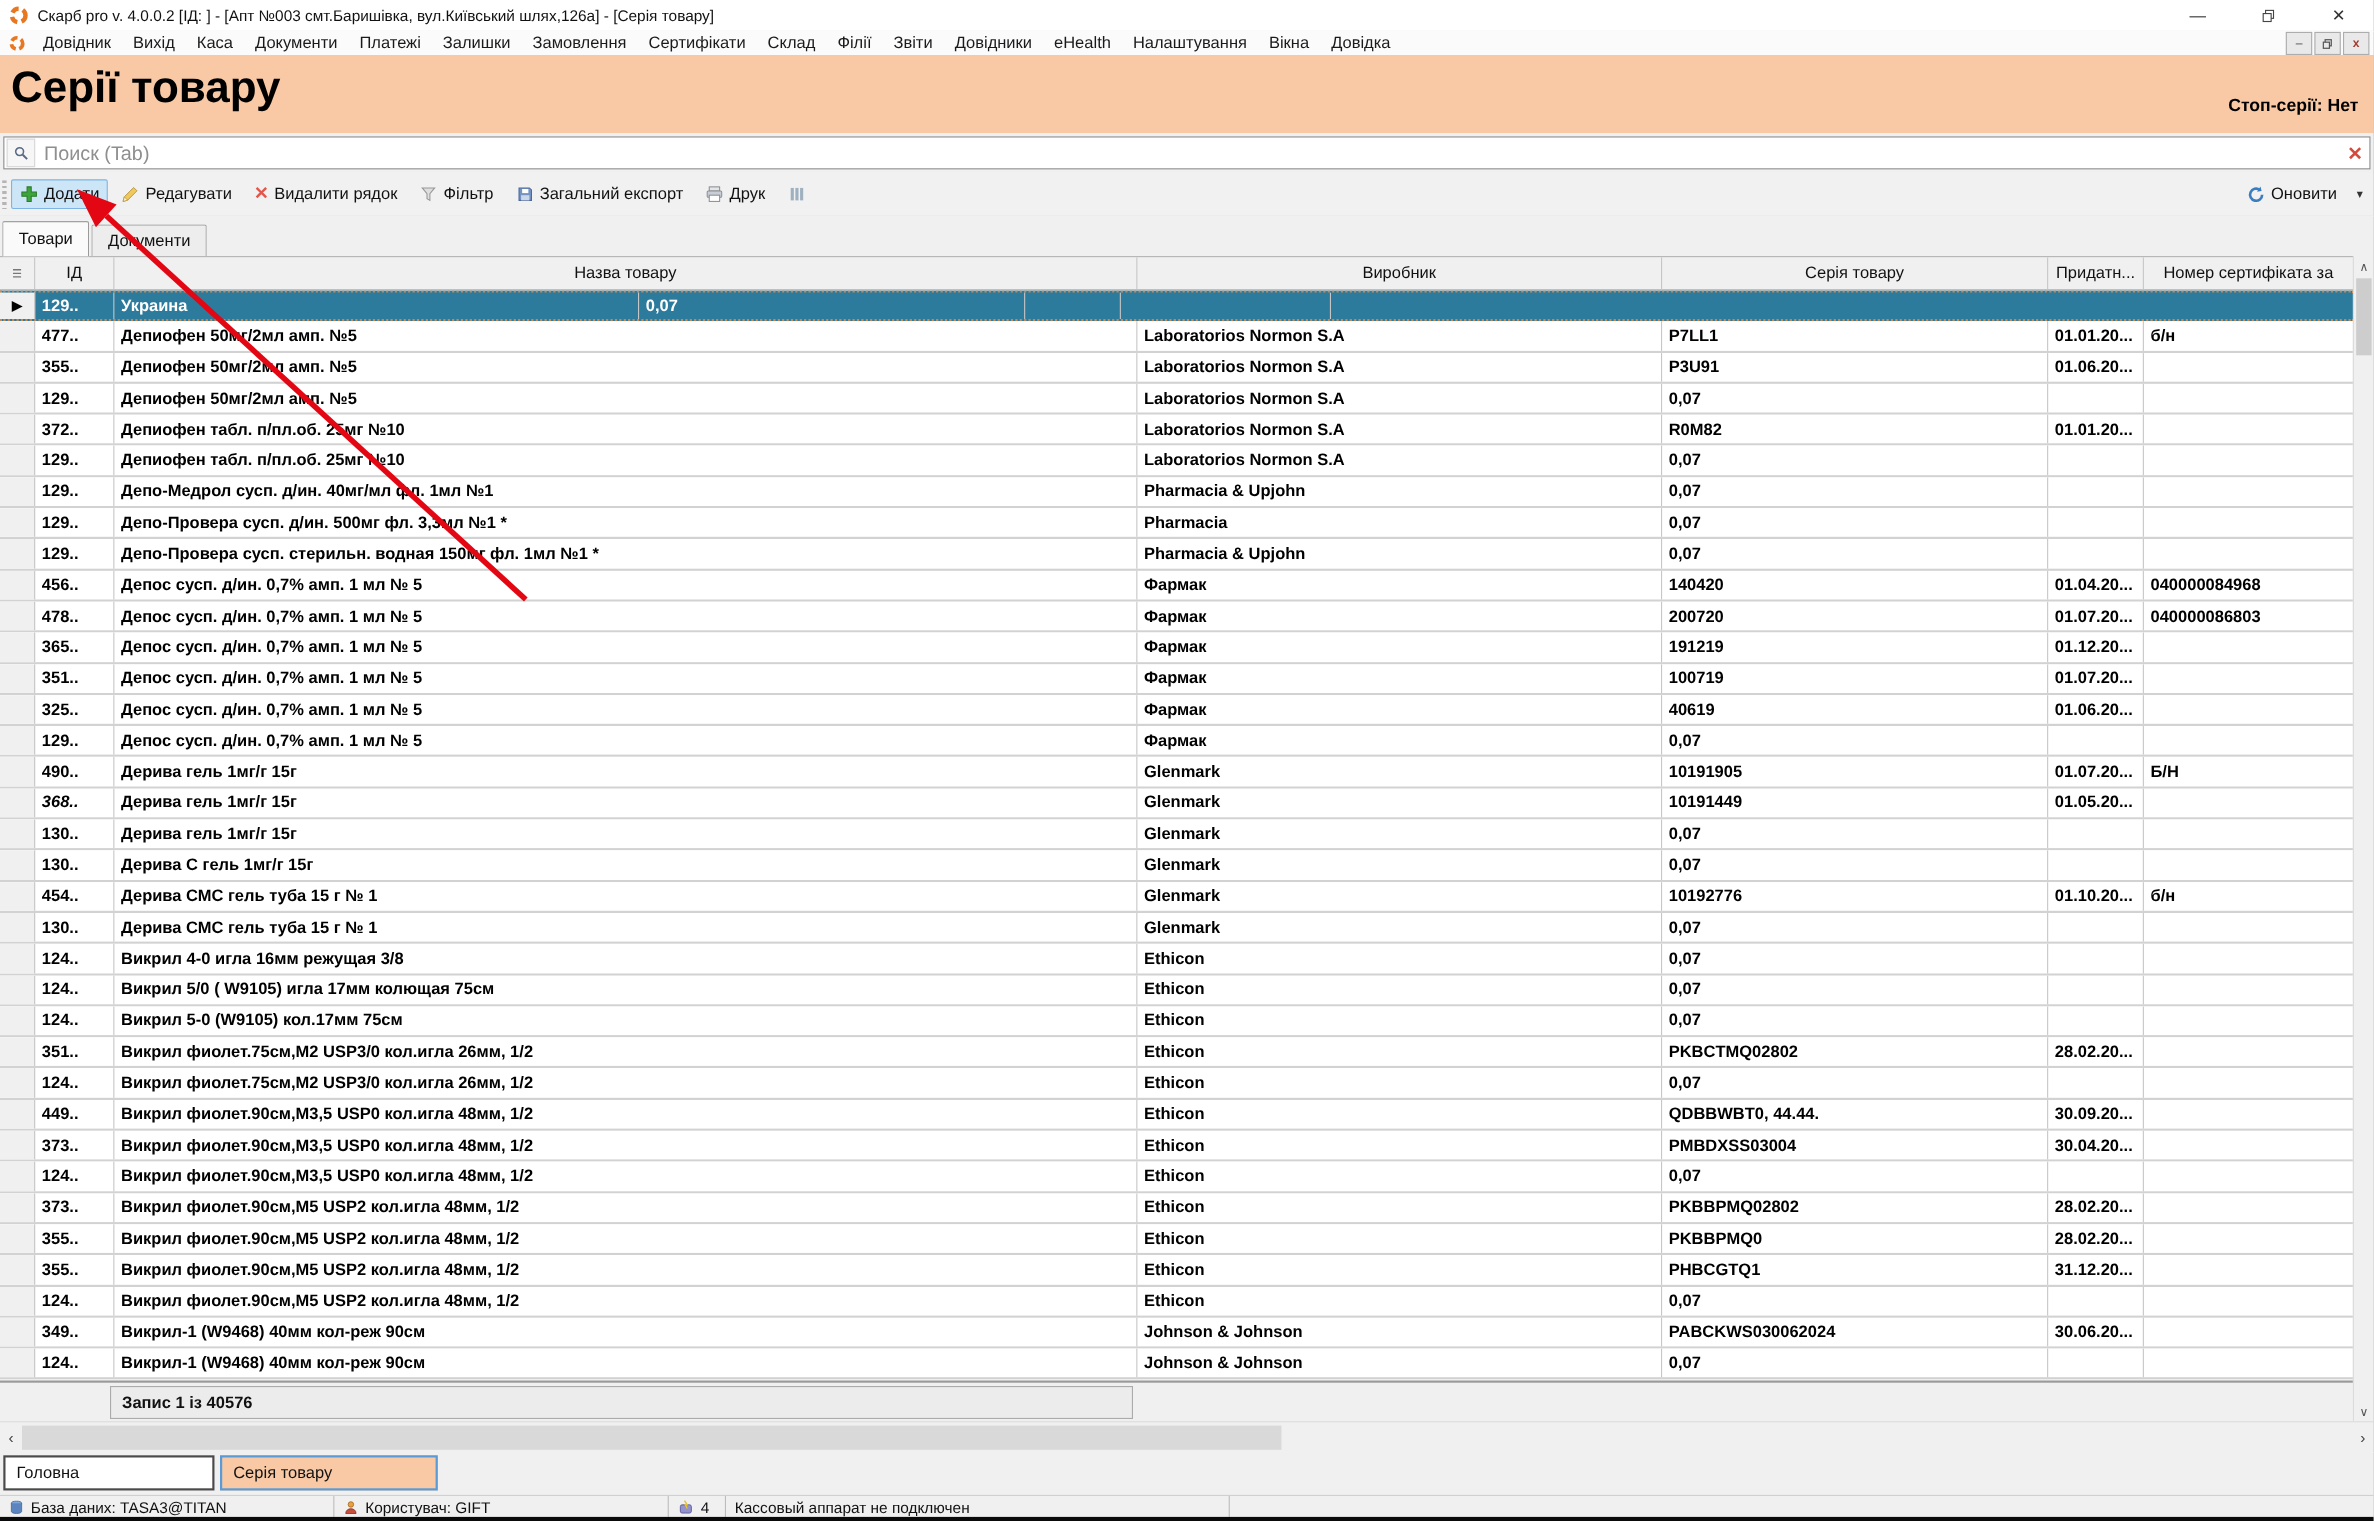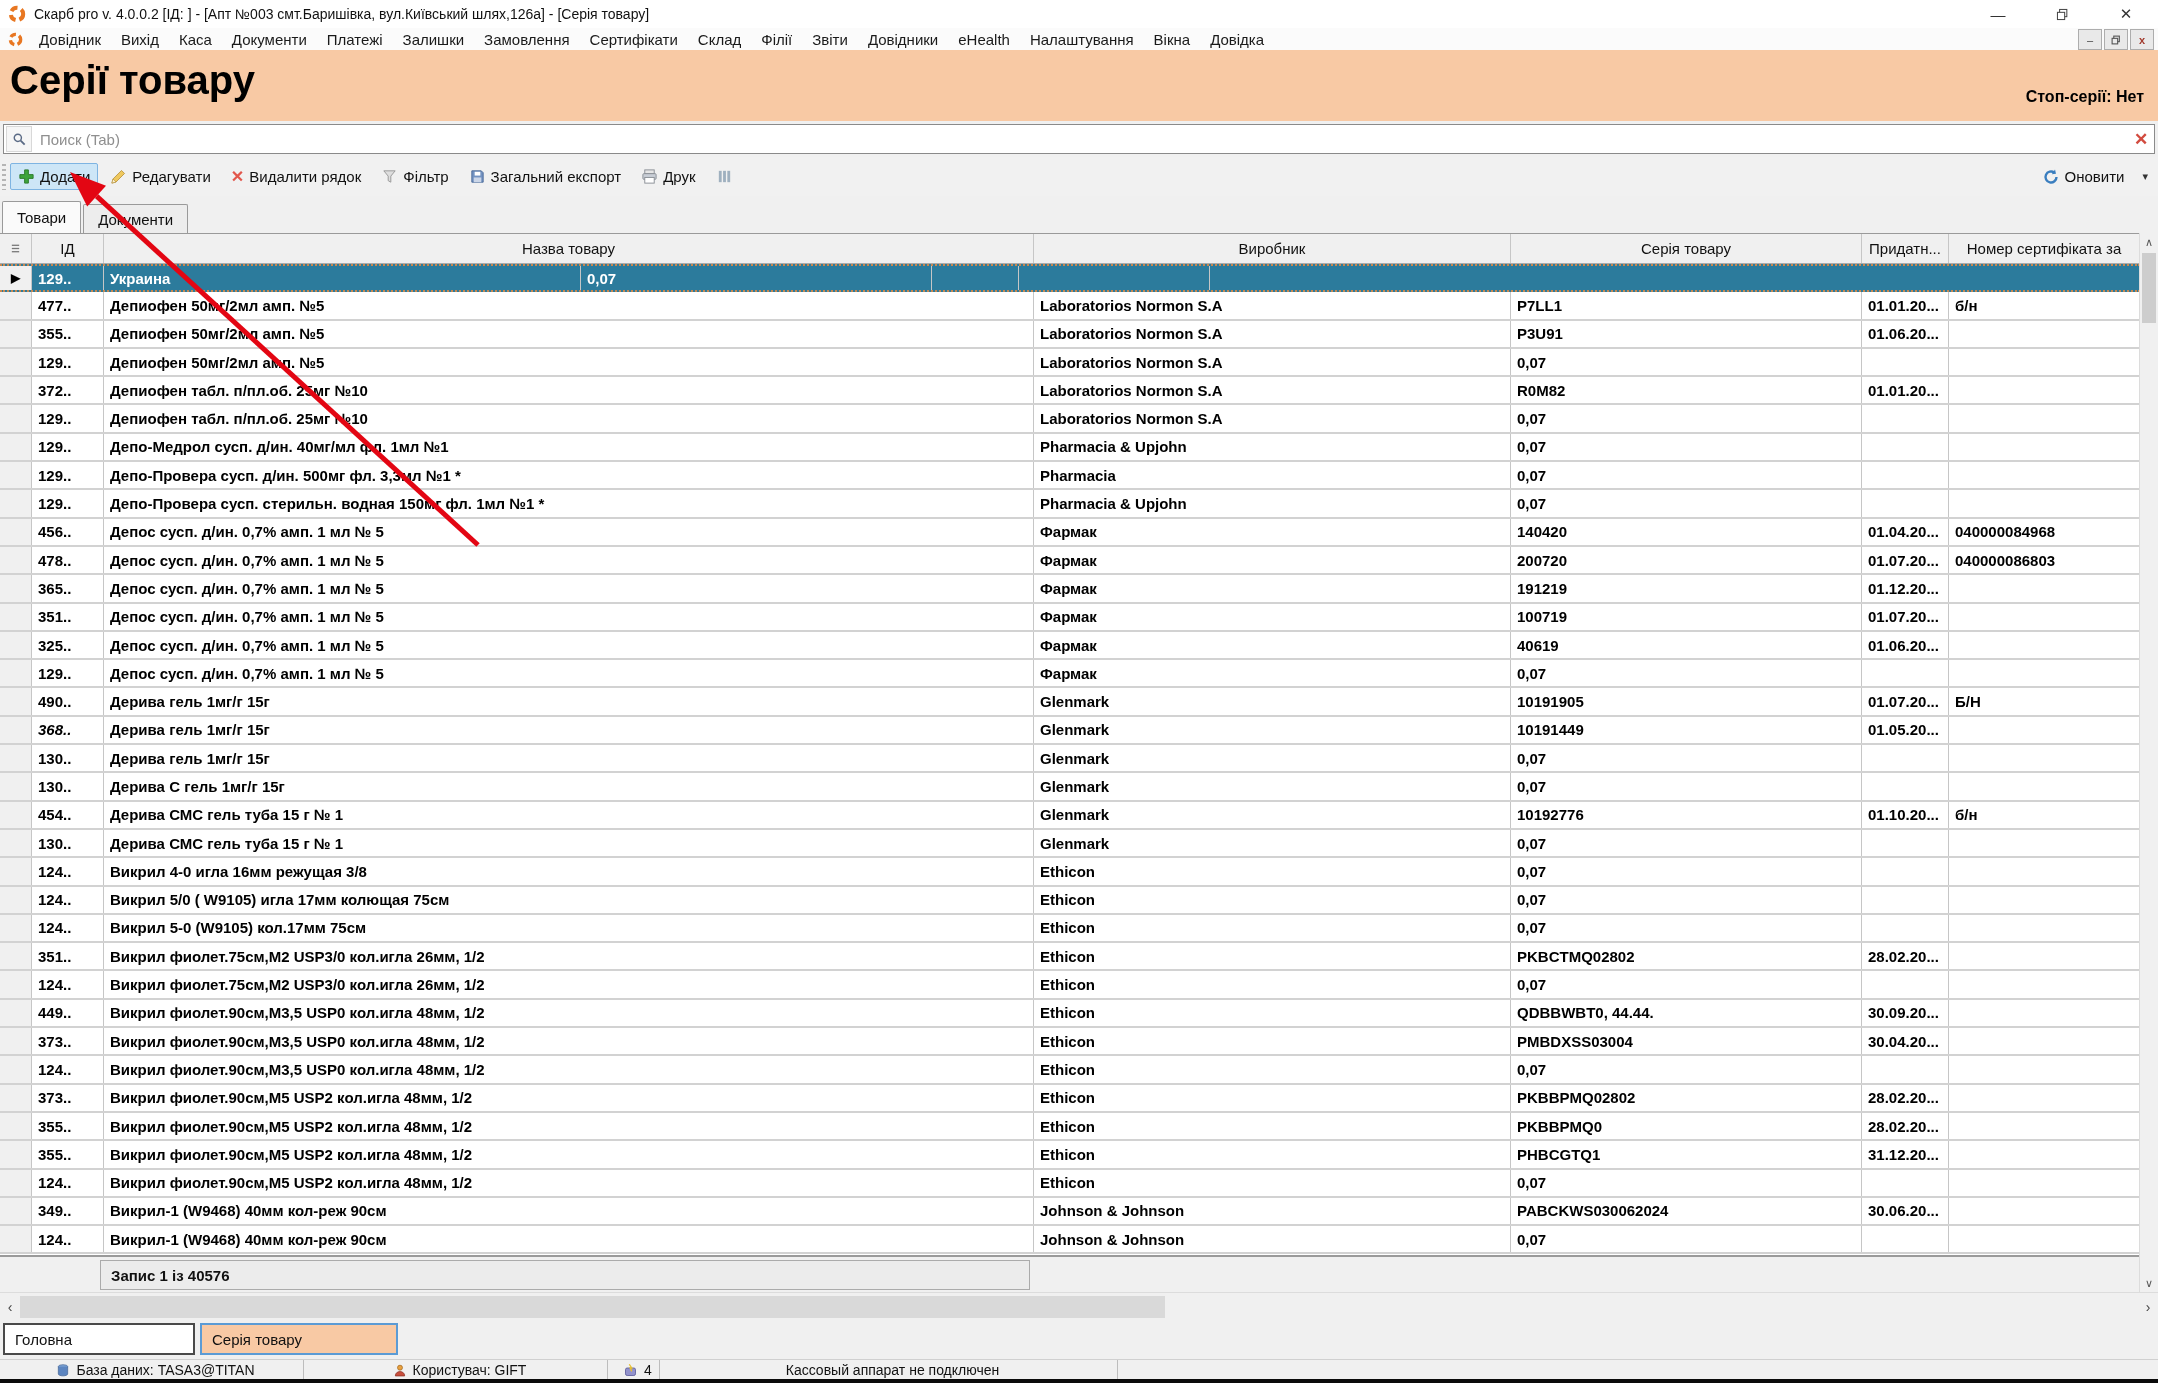--- a/index.html
+++ b/index.html
@@ -26,21 +26,21 @@
   .pageheader{position:absolute;left:0;top:50px;width:2158px;height:71px;background:#F8C9A4;}
   .pagetitle{position:absolute;left:10px;top:8px;font-size:40px;font-weight:bold;color:#000;
              letter-spacing:0px;}
   .stopseries{position:absolute;right:14px;top:38px;font-size:16px;font-weight:bold;color:#000;}
   
   .searchrow{position:absolute;left:0;top:121px;width:2158px;height:36px;background:#F0F0F0;}
   .searchbox{position:absolute;left:3px;top:3px;right:3px;height:28px;background:#fff;
              border:1px solid #8A8A8A;display:flex;align-items:center;}
   .searchbox .sic{width:24px;height:24px;margin-left:2px;display:flex;align-items:center;
                   justify-content:center;border:1px solid #D8D8D8;background:#F6F6F6;}
-  .searchbox input{flex:1;border:none;outline:none;font-size:15px;color:#701a75;padding:0 8px;
+  .searchbox input{flex:1;border:none;outline:none;font-size:18px;color:#701a75;padding:0 8px;
                    font-family:"Liberation Sans",sans-serif;background:transparent;}
   .searchbox input::placeholder{color:#8F8F8F;}
   .searchclear{width:26px;font-size:17px;font-weight:bold;color:#D24B3F;text-align:center;}
   
   .toolbar{position:absolute;left:0;top:157px;width:2158px;height:39px;background:#F1F1F1;
            display:flex;align-items:center;border-bottom:1px solid #E0E0E0;}
   .grip{width:4px;height:26px;margin:0 4px 0 2px;
         background:repeating-linear-gradient(to bottom,#B5B5B5 0 2px,transparent 2px 5px);}
   .tbtn{display:flex;align-items:center;gap:5px;padding:4px 7px;margin-right:4px;font-size:15px;
         color:#111;border:1px solid transparent;border-radius:2px;white-space:nowrap;}
@@ -91,21 +91,21 @@
   .wintabs{position:absolute;left:0;top:1320px;width:2158px;height:39px;background:#F0F0F0;}
   .wtab{position:absolute;top:3px;height:32px;display:flex;align-items:center;padding-left:10px;
         font-size:15px;box-sizing:border-box;}
   .wtab.home{left:3px;width:192px;background:#FFFFFF;border:2px solid #4A4A4A;}
   .wtab.cur{left:200px;width:198px;background:#F8C9A4;border:2px solid #5B9BD5;}
   
   .statusbar{position:absolute;left:0;top:1359px;width:2158px;height:20px;background:#F0F0F0;
              border-top:1px solid #D0D0D0;font-size:14px;color:#111;}
   .seg{position:absolute;top:0;height:20px;display:flex;align-items:center;gap:6px;
        border-right:1px solid #BDBDBD;box-sizing:border-box;padding-left:8px;overflow:hidden;
-       white-space:nowrap;justify-content:center;}
+       white-space:nowrap;}
   .blackstrip{position:absolute;left:0;top:1379px;width:2158px;height:4px;background:#0A0A0A;}
   
   .annot{position:absolute;left:0;top:0;z-index:50;pointer-events:none;}
   svg{display:block;}
 </style>
 </head>
 <body>
 
 <div id="app">
 

